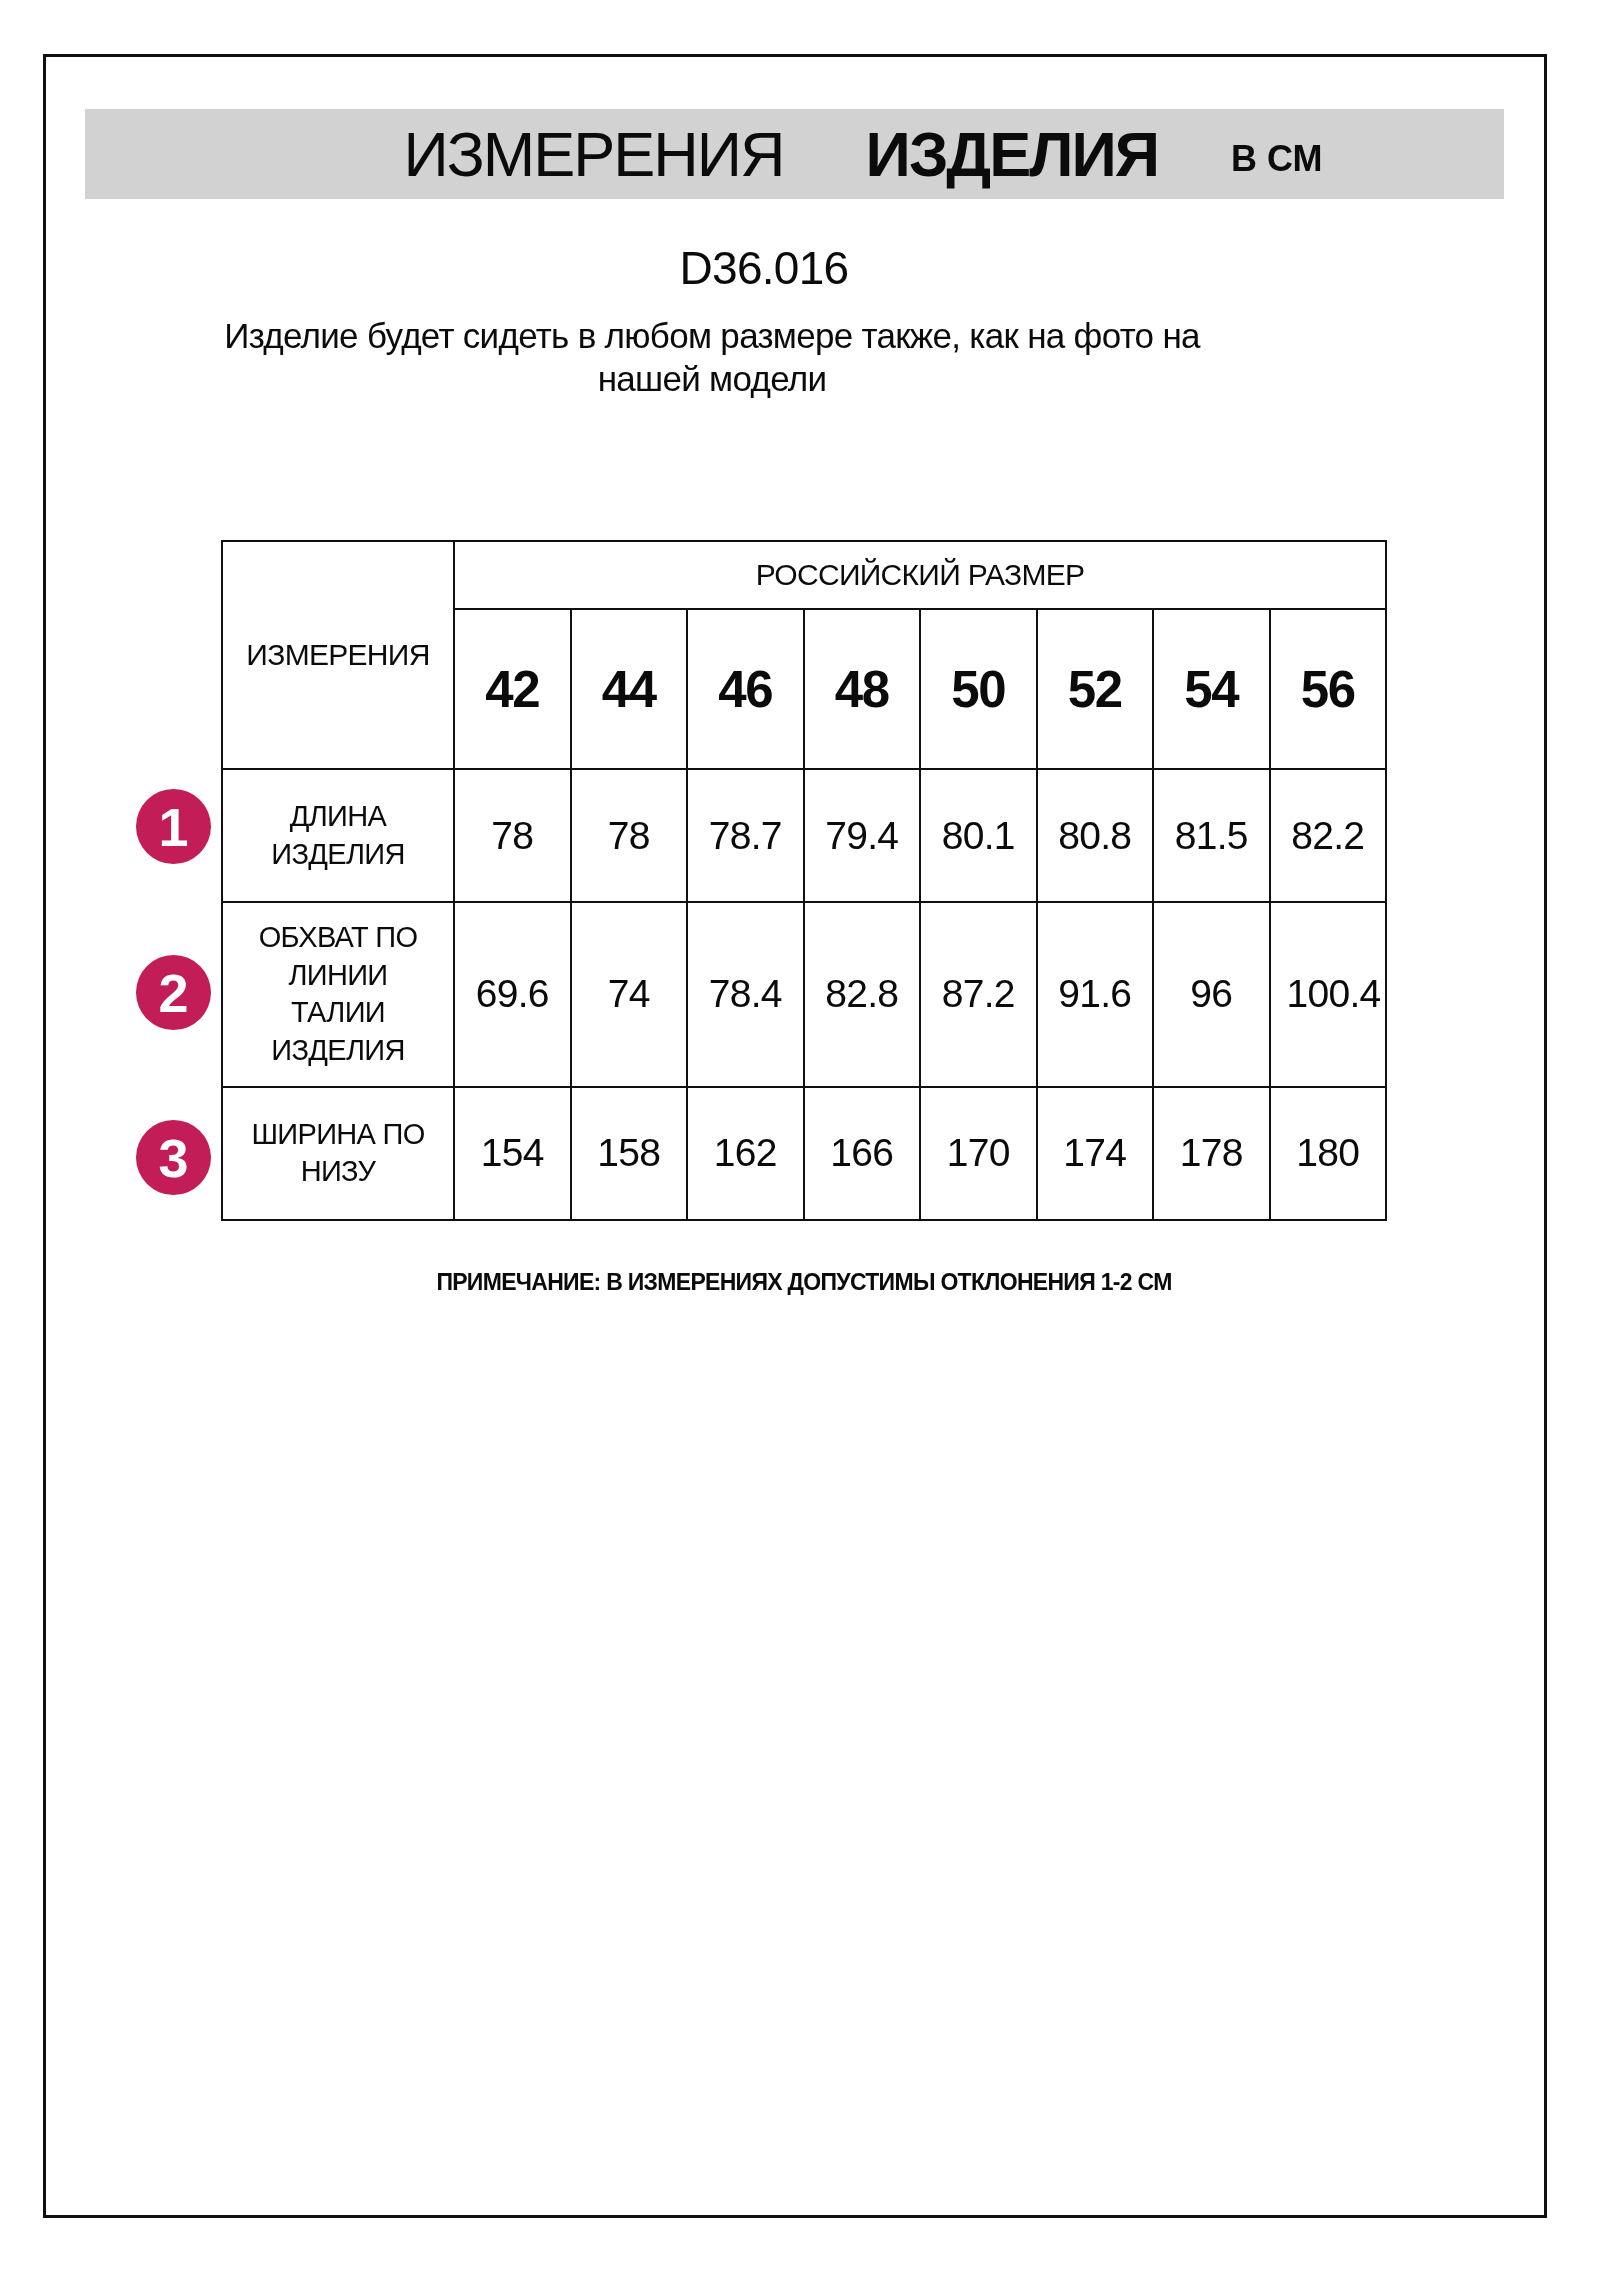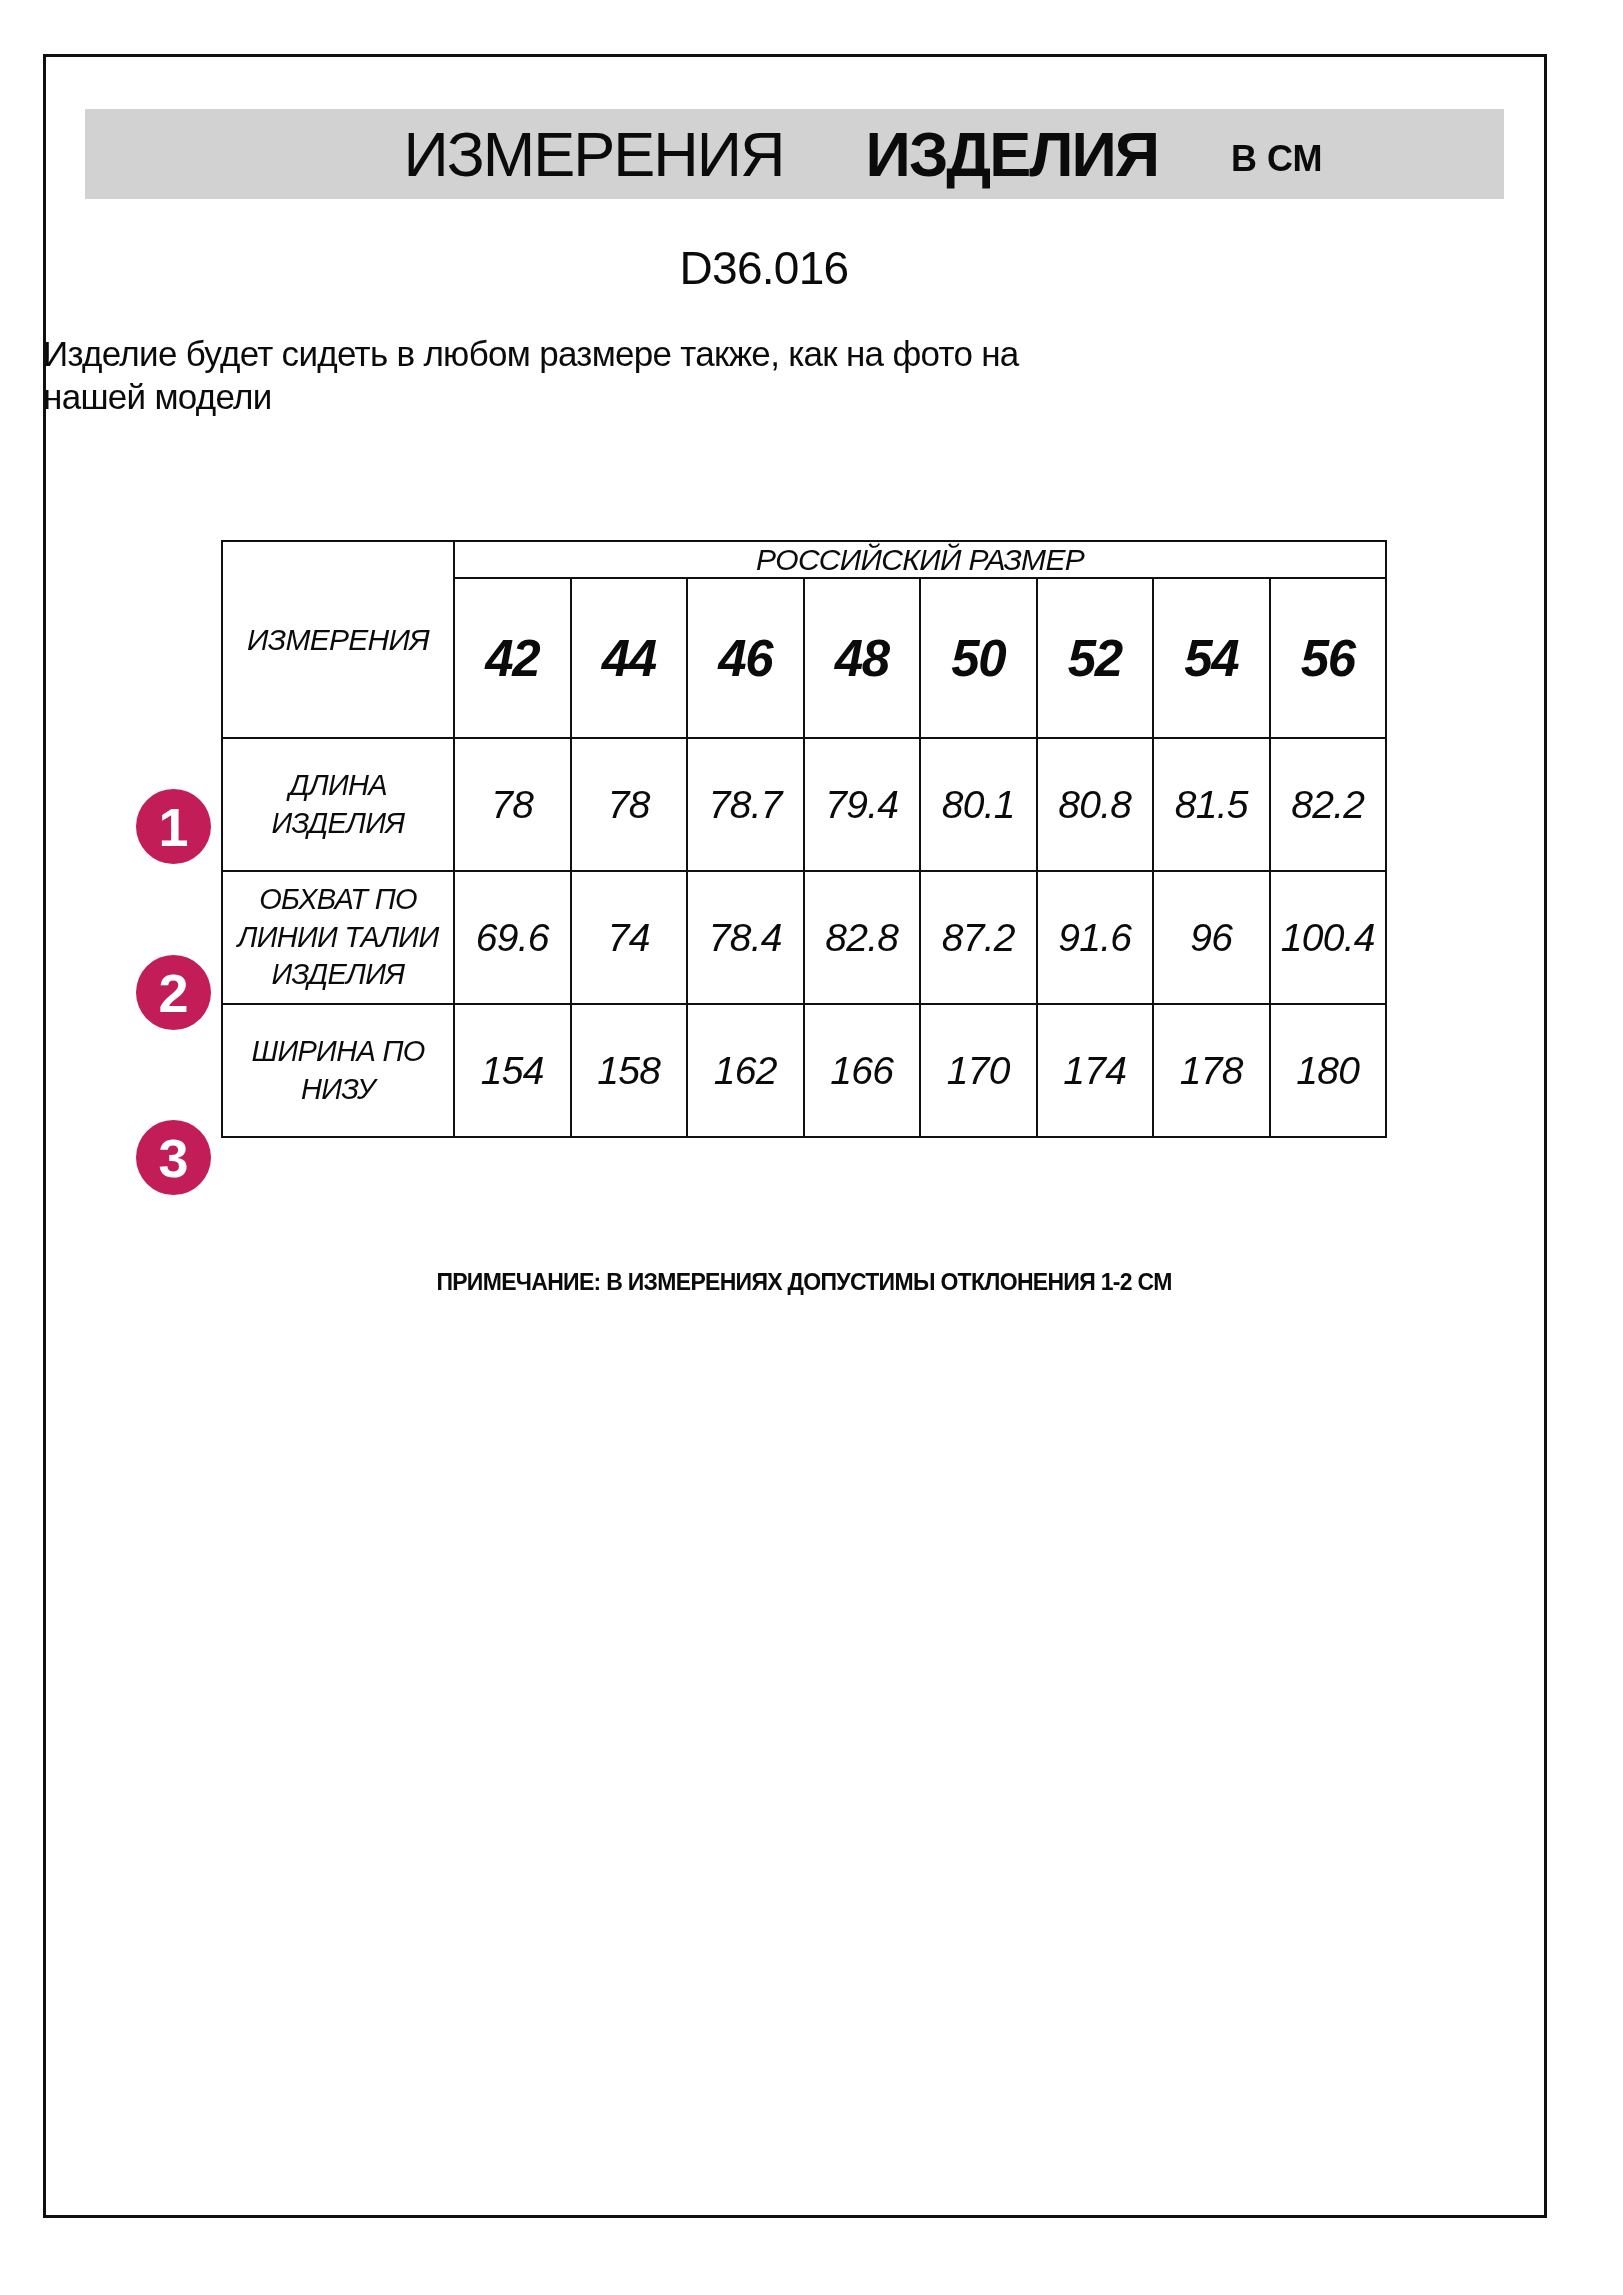--- a/index.html
+++ b/index.html
@@ -34,41 +34,41 @@
 
   .model-code {
     position:absolute;
     left:52px; top:241px; width:1424px;
     text-align:center;
     font-size:46px;
     letter-spacing:-0.7px;
   }
   .subtitle {
     position:absolute;
-    left:43px; top:333px; width:1338px;
+    left:43px; top:315px; width:1338px;
+    text-align:center;
     font-size:35px;
     line-height:1.22;
     white-space:pre-line;
     letter-spacing:-0.7px;
   }
 
   table.size-table {
     position:absolute;
     left:221px; top:540px;
     width:1166px;
     border-collapse:collapse;
     table-layout:fixed;
   }
   table.size-table td {
     border:2px solid #101010;
     text-align:center;
     vertical-align:middle;
-    padding:0;
+    padding:16px;
     overflow:hidden;
-    font-style:italic;
   }
   tr.hdr-top   { height:37px;  }
   tr.hdr-sizes { height:160px; }
   tr.data-row  { height:133px; }
 
   td.thick-top    { border-top-width:3.9px; }
   td.thick-bottom { border-bottom-width:3.9px; }
 
   td.corner-cell   { font-size:30px; letter-spacing:-0.7px; }
   td.size-span-cell{ font-size:30px; letter-spacing:-0.7px; }

